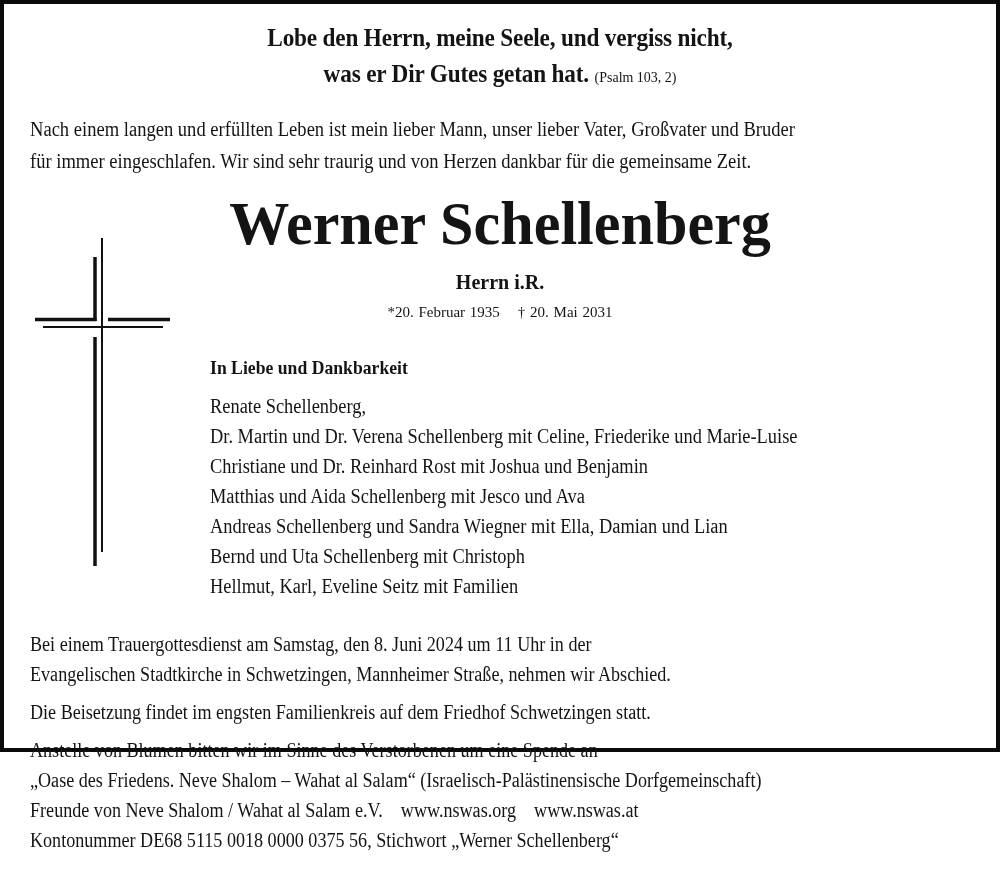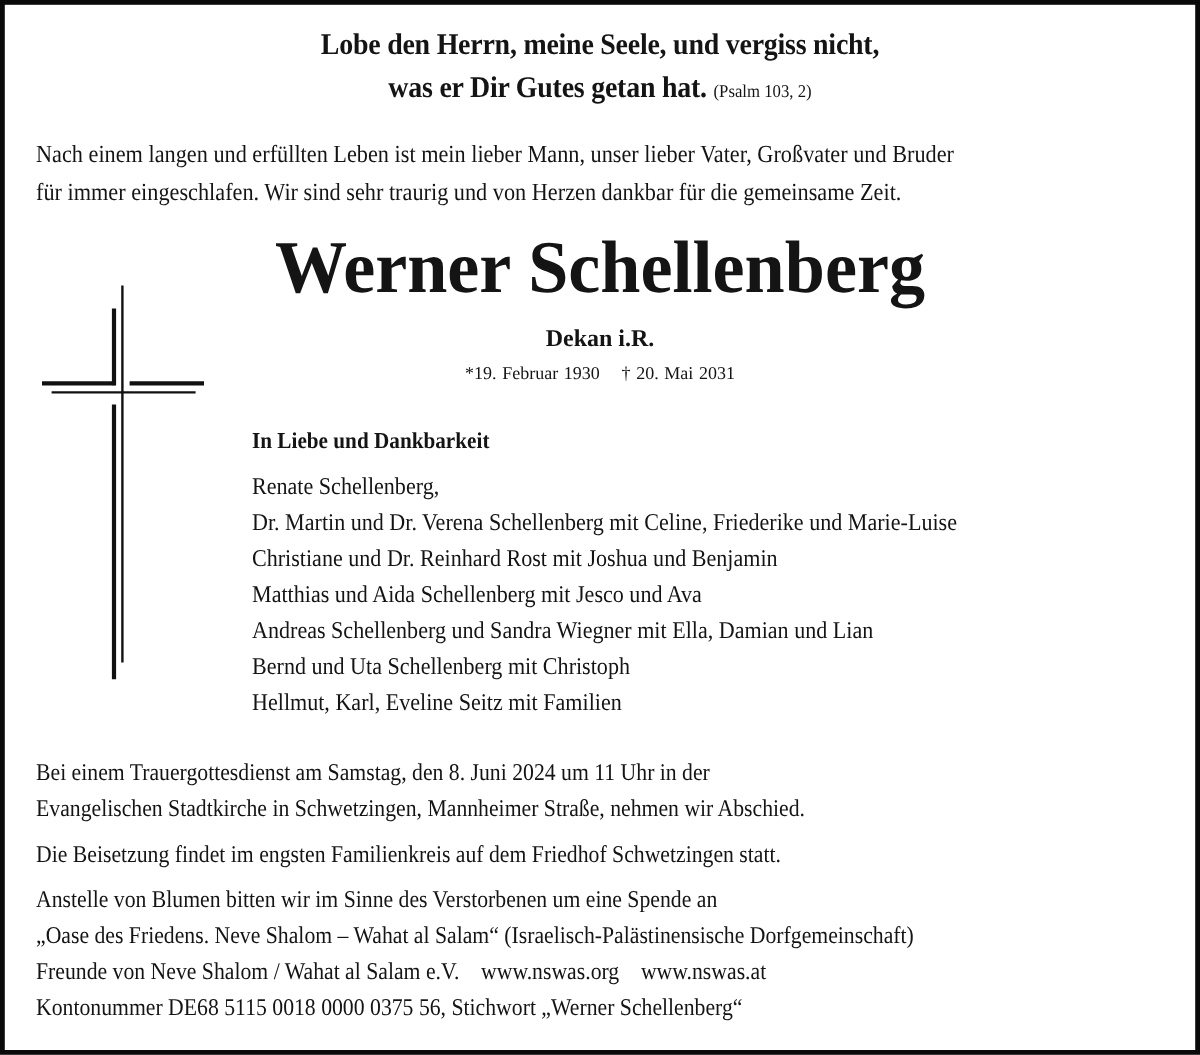--- a/index.html
+++ b/index.html
@@ -1,19 +1,19 @@
 <!DOCTYPE html>
 <html><head>
 <meta charset="utf-8">
 <style>
   html, body { margin: 0; padding: 0; background: #ffffff; }
   body { width: 1000px; height: 879px; overflow: hidden; }
   .frame {
     position: absolute; left: 0; top: 0;
-    width: 1000px; height: 879px;
+    width: 1000px; height: 752px;
     box-sizing: border-box;
     border: 4px solid #0a0a0a;
     background: #ffffff;
     color: #141414;
     font-family: "Liberation Serif", "DejaVu Serif", serif;
   }
   .abs { position: absolute; white-space: nowrap; }
   .center { left: 0; width: 992px; text-align: center; }
 
   .verse { font-weight: bold; font-size: 25px; letter-spacing: -0.2px; transform: scaleX(0.93); transform-origin: center; }
@@ -42,23 +42,23 @@
   <div class="abs center verse" style="top:20px;">Lobe den Herrn, meine Seele, und vergiss nicht,</div>
   <div class="abs center verse" style="top:56px;">
     <span>was er Dir Gutes getan hat.</span>
     <span class="ref">(Psalm 103, 2)</span>
   </div>
 
   <div class="abs intro" style="top:114px;">Nach einem langen und erfüllten Leben ist mein lieber Mann, unser lieber Vater, Großvater und Bruder</div>
   <div class="abs intro" style="top:146px;">für immer eingeschlafen. Wir sind sehr traurig und von Herzen dankbar für die gemeinsame Zeit.</div>
 
   <div class="abs center name" style="top:184px;">Werner Schellenberg</div>
-  <div class="abs center title" style="top:267px;">Dekan i.R.</div>
+  <div class="abs center title" style="top:267px;">Herrn i.R.</div>
   <div class="abs center dates" style="top:300px;">
-    <span>*19. Februar 1930</span><span class="gap"></span><span>† 20. Mai 2031</span>
+    <span>*20. Februar 1935</span><span class="gap"></span><span>† 20. Mai 2031</span>
   </div>
 
   <svg class="cross" width="200" height="600" viewBox="0 0 200 600">
 
     <line x1="98" y1="234" x2="98" y2="548" stroke="#111" stroke-width="2"></line>
 
     <line x1="91" y1="253" x2="91" y2="317" stroke="#111" stroke-width="3.5"></line>
 
     <line x1="31" y1="315.5" x2="92.5" y2="315.5" stroke="#111" stroke-width="3.5"></line>
 

